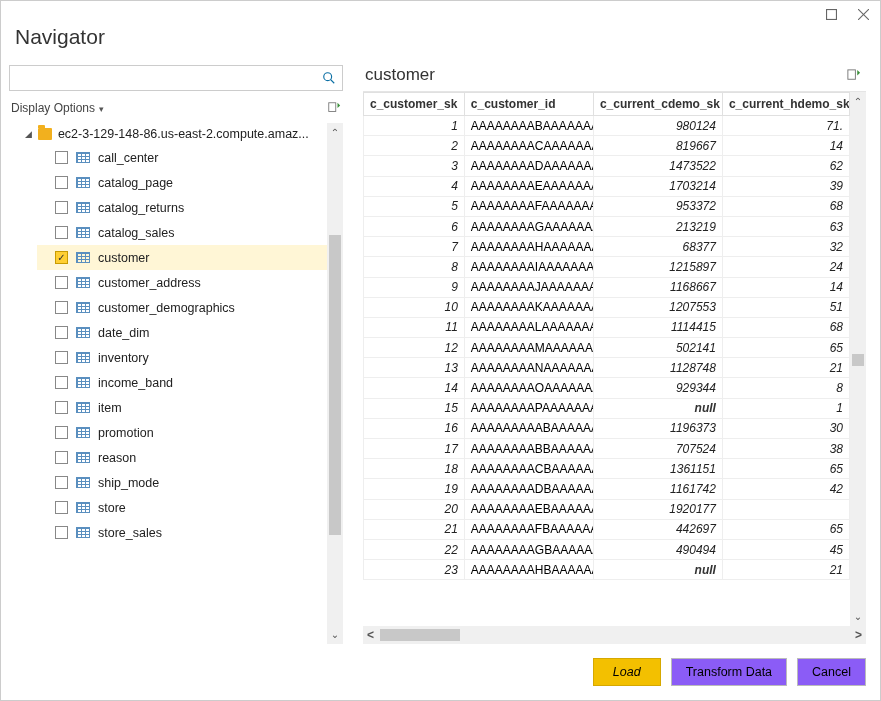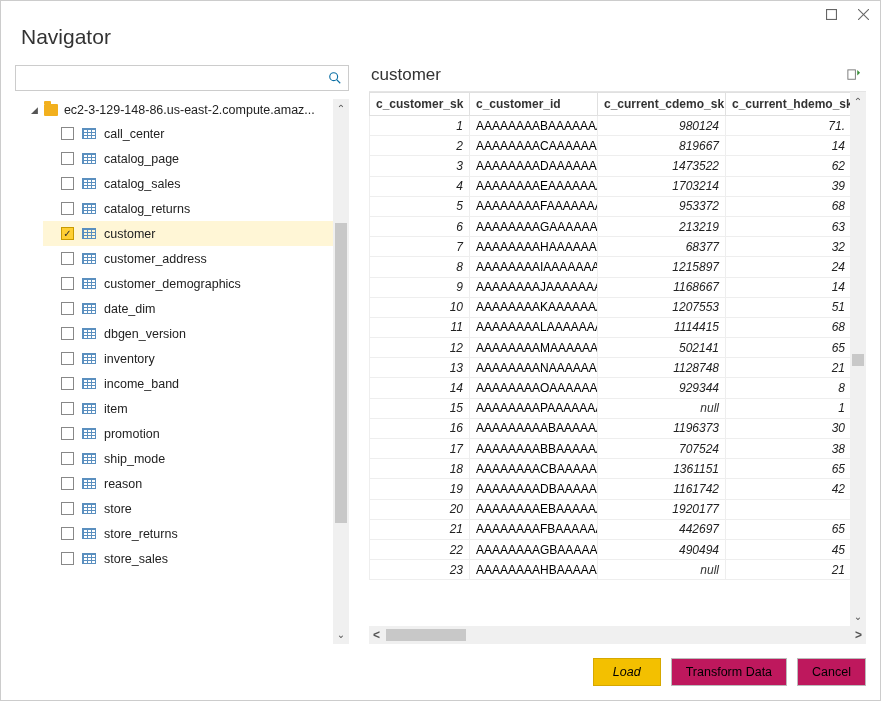--- a/index.html
+++ b/index.html
@@ -1,19 +1,19 @@
 <!DOCTYPE html>
 <html><head>
 <meta charset="utf-8">
 <style>
   * { box-sizing: border-box; font-family: "Segoe UI", Arial, sans-serif; }
   body { margin: 0; background: #fff; }
   .window {
     width: 881px; height: 701px; border: 1px solid #ccc; position: relative;
-    display: flex; flex-direction: column; padding: 12px 14px 14px 14px;
+    display: flex; flex-direction: column; padding: 12px 14px 14px 8px;
   }
   .titlebar {
     position: absolute; top: 6px; right: 10px; display: flex; gap: 18px;
   }
   .titlebar span { width: 14px; height: 14px; display:inline-flex; align-items:center; justify-content:center; color:#666; }
   .title {
     font-size: 21px; font-weight: 400; color: #333; margin: 12px 6px 16px 6px;
   }
   .main {
     flex: 1; display: flex; gap: 20px; min-height: 0;
@@ -83,21 +83,21 @@
   th {
     background:#fff; font-weight:600; text-align:left; padding:4px 6px;
     border:1px solid #e0e0e0; height:22px; color:#333; white-space:nowrap;
     overflow:hidden;
   }
   td {
     border:1px solid #eee; padding:0 6px; height:20.2px; white-space:nowrap;
     overflow:hidden; text-overflow:clip;
   }
   td.num { text-align:right; font-style: italic; color:#222;}
-  td.null { text-align:right; font-style: italic; color:#333;}
+  td.null { text-align:right; font-style: italic; color:#333;font-weight:bold;}
   td.txt { text-align:left; }
   col.c1{width:100px;} col.c2{width:128px;} col.c3{width:128px;} col.c4{width:126px;}
   .vscroll {
     width:16px; background:#f0f0f0; display:flex; flex-direction:column;
     justify-content:space-between; align-items:center; padding:4px 0;
   }
   .vscroll .thumb{width:12px;height:12px;background:#c8c8c8;margin-top:2px;}
   .hscroll {
     height:18px; background:#f0f0f0; display:flex; align-items:center;
     justify-content:space-between; padding:0 4px; margin-top:0;
@@ -105,21 +105,21 @@
   .hscroll .track{flex:1; margin:0 6px; height:12px; background:#f0f0f0; position:relative;}
   .hscroll .thumb{position:absolute;left:0;top:0;height:12px;width:80px;background:#c8c8c8;}
   .hscroll .arr{font-size:12px;color:#555;font-weight:bold;}
 
   
   .buttons {
     display:flex; justify-content:flex-end; gap:10px; padding-top:14px;
   }
   .btn {
     height:28px; min-width:68px; padding:0 14px; font-size:12.5px;
-    border:1px solid #bbb; background:#be185d; cursor:pointer;
+    border:1px solid #bbb; background:#8b5cf6; cursor:pointer;
   }
   .btn.primary { background:#f3c000; border-color:#d6a800;font-style:italic; }
   .refresh-icon { width:14px; height:14px; color:#555; }
   svg { display:block; }
 </style>
 </head>
 <body>
 
 <div class="window">
 
@@ -144,20 +144,31 @@
     <div class="left">
       <div class="search">
         <input placeholder="" style="">
         <span class="icon">
           <svg viewBox="0 0 16 16" width="14" height="14">
               <circle cx="6.5" cy="6.5" r="4.5" fill="none" stroke="#0b6fa4" stroke-width="1.3"></circle>
               <line x1="10" y1="10" x2="14" y2="14" stroke="#0b6fa4" stroke-width="1.3"></line>
             </svg>
         </span>
       </div>
+      <div class="disp-row">
+        <span>
+          <span>Display Options</span><span class="caret">▾</span>
+        </span>
+        <span class="refresh-icon">
+          <svg viewBox="0 0 16 16" width="14" height="14">
+              <rect x="2" y="2" width="8" height="10" fill="none" stroke="#777"></rect>
+              <path d="M12 5 v-3 l3 3 -3 3 v-3" fill="#3a8f3a"></path>
+            </svg>
+        </span>
+      </div>
       <div class="tree-wrap">
         <div class="tree">
           <div class="tree-root">
             <span style="font-size:9px;color:#555;">◢</span>
             <span class="folder"></span>
             <span style="overflow:hidden;text-overflow:ellipsis;">ec2-3-129-148-86.us-east-2.compute.amaz...</span>
           </div>
           <div class="tree-children" id="tree-children">
               <div class="node">
                 <span class="chk"></span>
@@ -165,26 +176,26 @@
                 <span>call_center</span>
               </div>
               <div class="node">
                 <span class="chk"></span>
                 <span class="tbl-icon"></span>
                 <span>catalog_page</span>
               </div>
               <div class="node">
                 <span class="chk"></span>
                 <span class="tbl-icon"></span>
+                <span>catalog_returns</span>
+              </div>
+              <div class="node">
+                <span class="chk"></span>
+                <span class="tbl-icon"></span>
                 <span>catalog_sales</span>
-              </div>
-              <div class="node">
-                <span class="chk"></span>
-                <span class="tbl-icon"></span>
-                <span>catalog_returns</span>
               </div>
               <div class="node selected">
                 <span class="chk checked">✓</span>
                 <span class="tbl-icon"></span>
                 <span>customer</span>
               </div>
               <div class="node">
                 <span class="chk"></span>
                 <span class="tbl-icon"></span>
                 <span>customer_address</span>
@@ -195,61 +206,51 @@
                 <span>customer_demographics</span>
               </div>
               <div class="node">
                 <span class="chk"></span>
                 <span class="tbl-icon"></span>
                 <span>date_dim</span>
               </div>
               <div class="node">
                 <span class="chk"></span>
                 <span class="tbl-icon"></span>
-                <span>dbgen_version</span>
-              </div>
-              <div class="node">
-                <span class="chk"></span>
-                <span class="tbl-icon"></span>
                 <span>inventory</span>
               </div>
               <div class="node">
                 <span class="chk"></span>
                 <span class="tbl-icon"></span>
                 <span>income_band</span>
               </div>
               <div class="node">
                 <span class="chk"></span>
                 <span class="tbl-icon"></span>
                 <span>item</span>
               </div>
               <div class="node">
                 <span class="chk"></span>
                 <span class="tbl-icon"></span>
                 <span>promotion</span>
               </div>
               <div class="node">
                 <span class="chk"></span>
                 <span class="tbl-icon"></span>
+                <span>reason</span>
+              </div>
+              <div class="node">
+                <span class="chk"></span>
+                <span class="tbl-icon"></span>
                 <span>ship_mode</span>
               </div>
               <div class="node">
                 <span class="chk"></span>
                 <span class="tbl-icon"></span>
-                <span>reason</span>
-              </div>
-              <div class="node">
-                <span class="chk"></span>
-                <span class="tbl-icon"></span>
                 <span>store</span>
-              </div>
-              <div class="node">
-                <span class="chk"></span>
-                <span class="tbl-icon"></span>
-                <span>store_returns</span>
               </div>
               <div class="node">
                 <span class="chk"></span>
                 <span class="tbl-icon"></span>
                 <span>store_sales</span>
               </div>
             </div>
         </div>
         <div class="left-scroll">
           <span class="arrow-up">⌃</span>

